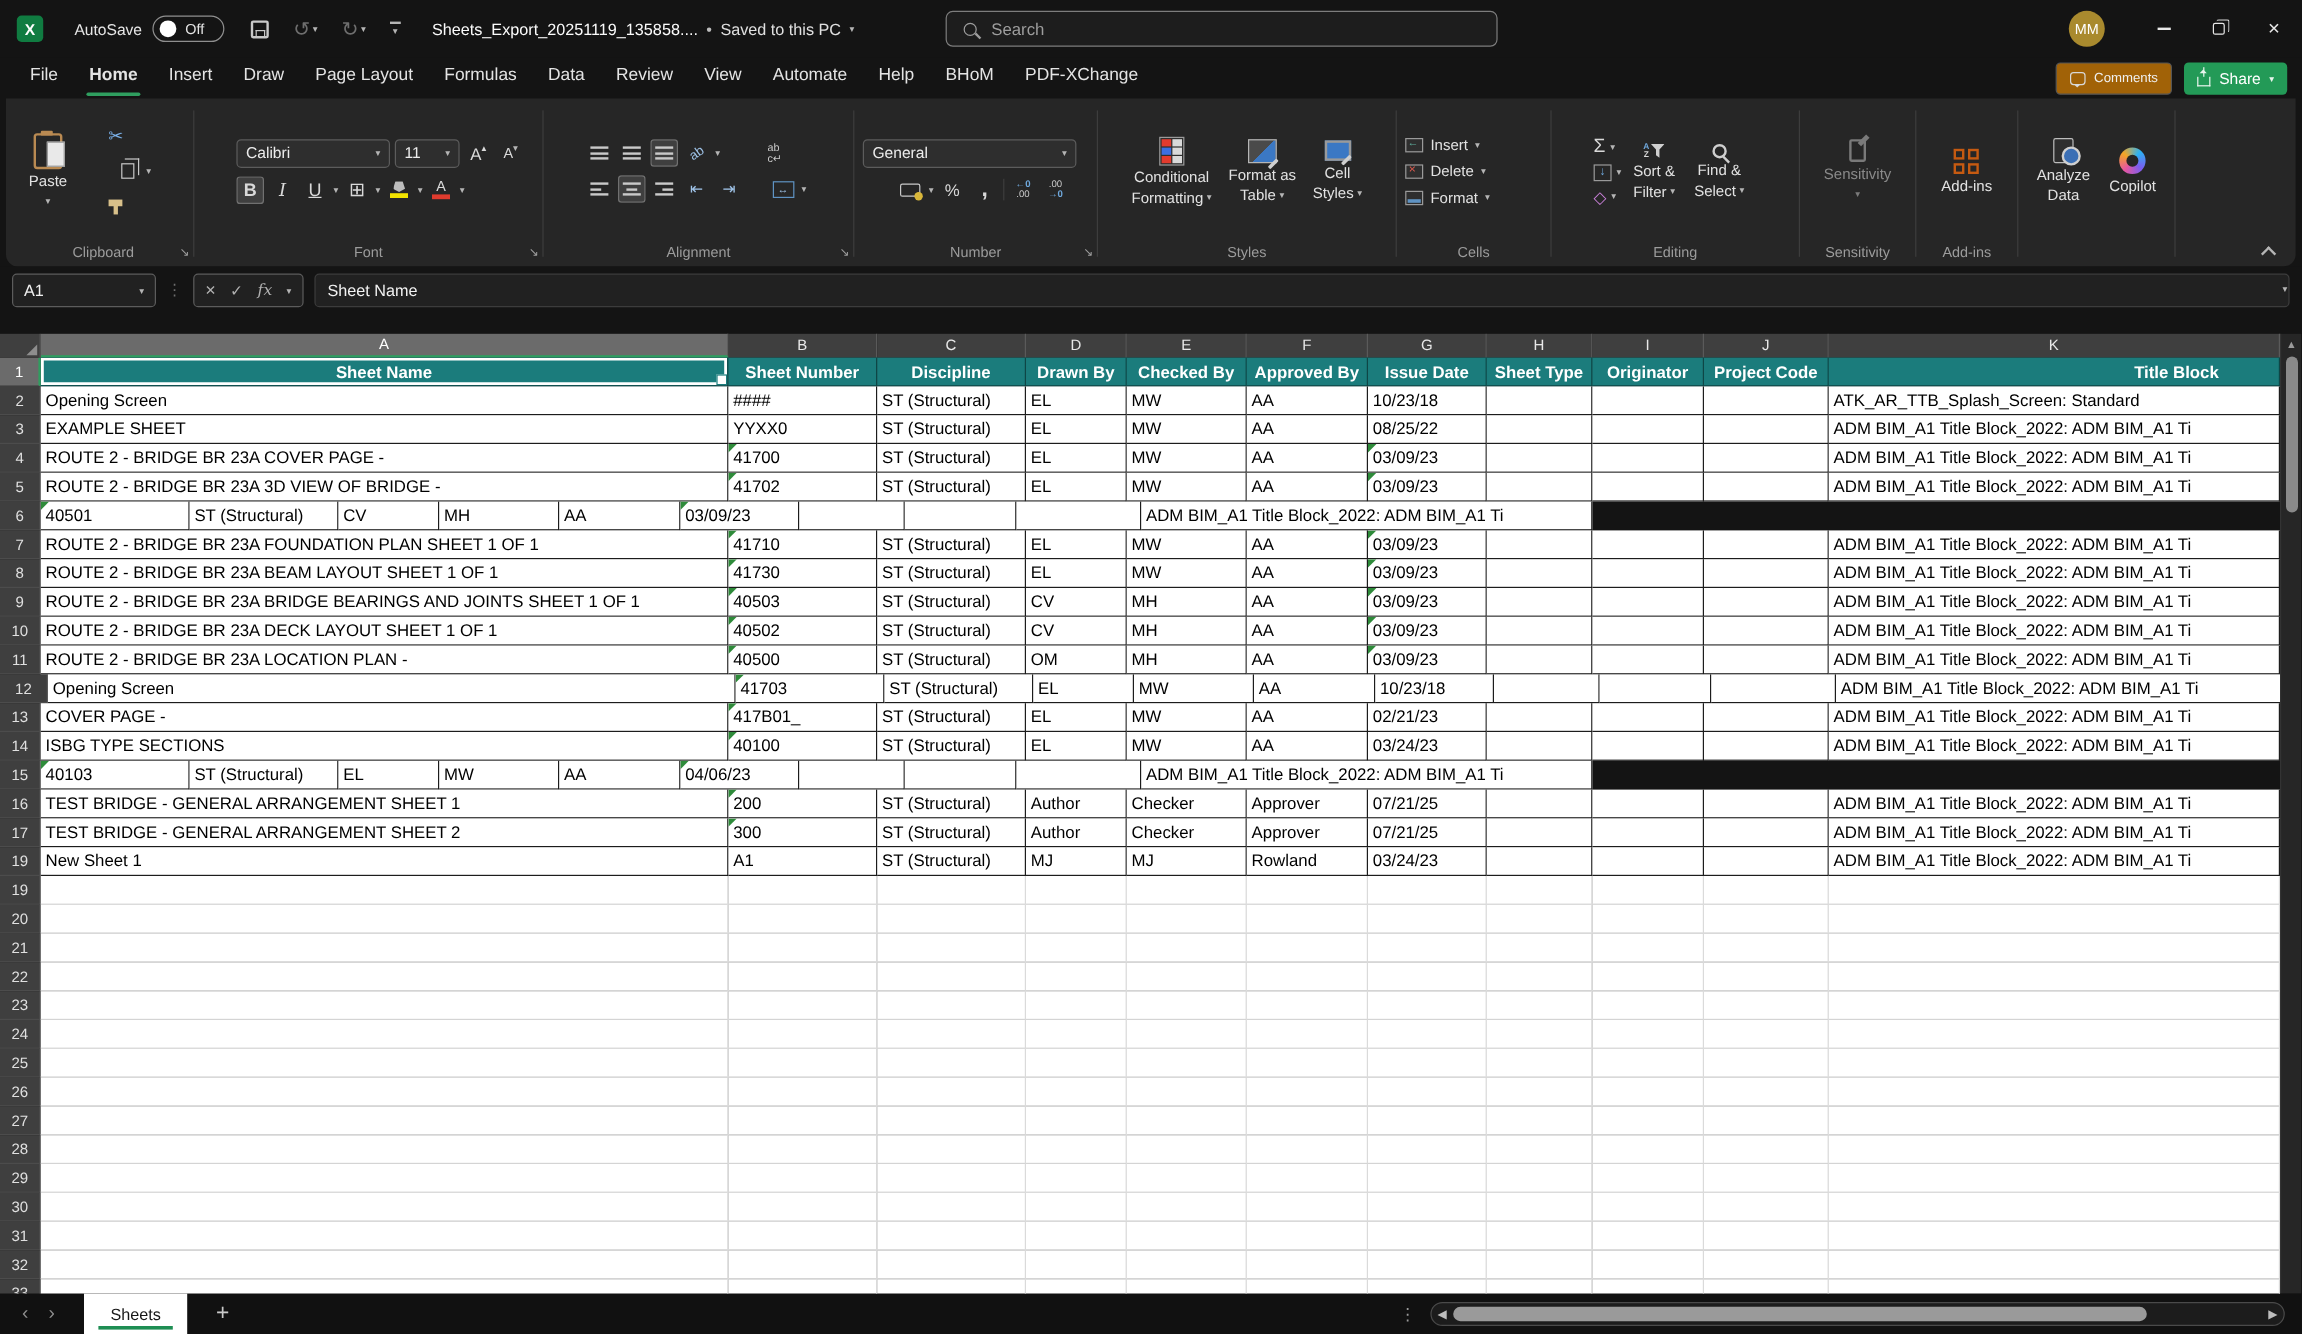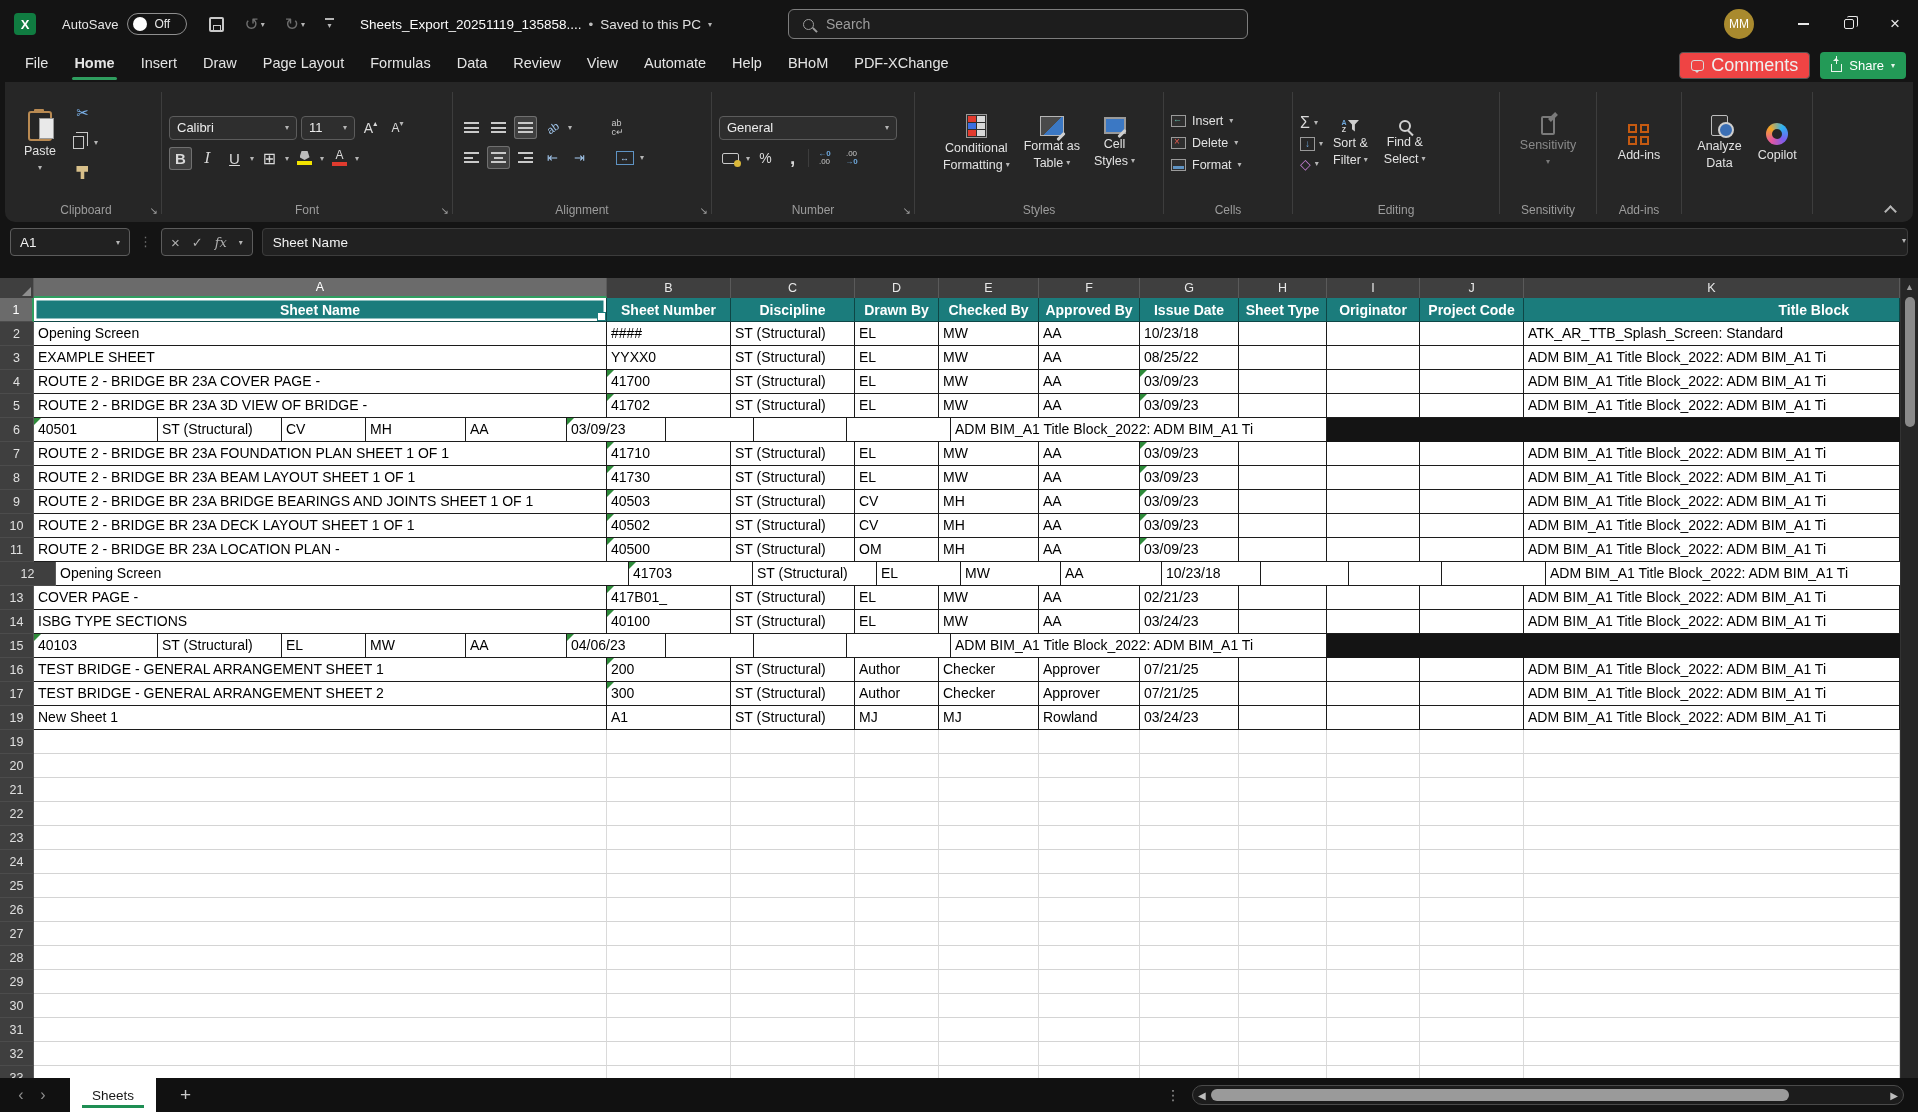--- a/index.html
+++ b/index.html
@@ -38,22 +38,22 @@
   .ic-restore { width:10px; height:10px; border:1.3px solid #e8e8e8; border-radius:2px; position:relative; }
   .ic-restore::after { content:""; position:absolute; left:2px; top:-4px; width:10px; height:10px; border:1.3px solid #e8e8e8; border-left:none; border-bottom:none; border-radius:2px; }
   .ic-close { font-size:17px; }
 
   
   .tabsrow { height:34px; background:#141414; display:flex; align-items:center; padding:0 12px; }
   .rtab { padding:0 13px; height:34px; line-height:31px; font-size:14.5px; color:#e4e4e4; position:relative; cursor:default; }
   .rtab.active { font-weight:bold; }
   .rtab.active::after { content:""; position:absolute; left:11px; right:11px; bottom:2px; height:3px; background:#2f9e5f; border-radius:2px; }
   .tr-right { margin-left:auto; display:flex; align-items:center; gap:10px; }
-  .btn-comments { height:27px; border:1px solid #555; border-radius:4px; background:#ef4444;
-    color:#efefef; font-size:18px; display:flex; align-items:center; gap:7px; padding:0 11px; }
+  .btn-comments { height:27px; border:1px solid #555; border-radius:4px; background:#a16207;
+    color:#efefef; font-size:11px; display:flex; align-items:center; gap:7px; padding:0 11px; }
   .ic-comment { width:13px; height:11px; border:1.5px solid #d9d9d9; border-radius:3px; position:relative; }
   .ic-comment::after { content:""; position:absolute; left:2px; bottom:-6px; border:3px solid transparent; border-top-color:#d9d9d9; }
   .btn-share { height:27px; border-radius:4px; background:#239a57; color:#fff; font-size:13px;
     display:flex; align-items:center; gap:7px; padding:0 11px; }
   .ic-share { position:relative; width:11px; height:8px; border:1.5px solid #eaf6ee; border-top:none; margin-top:6px; }
   .ic-share::before { content:""; position:absolute; left:3.5px; top:-8px; width:1.5px; height:8px; background:#eaf6ee; }
   .ic-share::after { content:""; position:absolute; left:1.2px; top:-9px; border:3px solid transparent; border-bottom-color:#eaf6ee; }
 
   
   .ribbon { height:140px; margin:0 5px; background:#262626; border-radius:0 0 10px 10px;
@@ -61,21 +61,21 @@
   .grp { display:flex; flex-direction:column; }
   .grp-body { flex:1; display:flex; align-items:center; gap:5px; padding:0 7px; }
   .grp-label { height:25px; position:relative; display:flex; align-items:center; justify-content:center;
     color:#9c9c9c; font-size:12px; }
   .dlg { position:absolute; right:3px; bottom:6px; color:#9c9c9c; font-size:10px; }
   .vsep { width:1px; background:#3d3d3d; margin:4px 0 8px; }
   .bigbtn { display:flex; flex-direction:column; align-items:center; justify-content:center;
     gap:3px; padding:2px 6px; font-size:12.5px; line-height:14px; text-align:center; border-radius:4px; }
   .bigbtn .lbl2 { display:flex; align-items:center; gap:3px; }
   .stack { display:flex; flex-direction:column; gap:7px; }
-  .hrow { display:flex; align-items:center; gap:4px; }
+  .hrow { display:flex; align-items:center; gap:4px;margin-left:28px; }
   .sb { min-width:23px; height:23px; display:flex; align-items:center; justify-content:center;
     color:#d9d9d9; font-size:14px; border-radius:3px; }
   .sb.on { background:#3f3f3f; box-shadow:inset 0 0 0 1px #707070; }
   .selbox { height:24px; border:1px solid #5c5c5c; border-radius:4px; background:#2e2e2e;
     font-size:13px; color:#ececec; display:flex; align-items:center; justify-content:space-between; padding:0 7px; }
   .clip-ic { width:24px; height:30px; border:2px solid #b98a52; border-radius:3px; position:relative; }
   .clip-ic::before { content:""; position:absolute; left:4px; top:-4px; width:10px; height:4px; background:#b98a52; border-radius:1px; }
   .clip-ic::after { content:""; position:absolute; right:-4px; top:5px; width:13px; height:19px; background:#e9e9e9; border:1px solid #9a9a9a; }
   .scissors { color:#7ab0e8; font-size:15px; }
   .ic-copy { width:11px; height:13px; border:1.6px solid #c9c9c9; position:relative; }
@@ -774,21 +774,21 @@
           <div class="c dc" style="width: 84px;">OM</div>
           <div class="c dc" style="width: 100px;">MH</div>
           <div class="c dc" style="width: 101px;">AA</div>
           <div class="c dc" style="width: 99px;">03/09/23<span class="tri"></span></div>
           <div class="c dc" style="width: 88px;"></div>
           <div class="c dc" style="width: 93px;"></div>
           <div class="c dc" style="width: 104px;"></div>
           <div class="c dc" style="width: 376px;">ADM BIM_A1 Title Block_2022: ADM BIM_A1 Ti</div>
         </div>
         <div class="grow">
-          <div class="rn" style="width: 56px;">12</div>
+          <div class="rn" style="width: 40px;">12</div>
           <div class="c dc" style="width: 573px;">Opening Screen</div>
           <div class="c dc" style="width: 124px;">41703<span class="tri"></span></div>
           <div class="c dc" style="width: 124px;">ST (Structural)</div>
           <div class="c dc" style="width: 84px;">EL</div>
           <div class="c dc" style="width: 100px;">MW</div>
           <div class="c dc" style="width: 101px;">AA</div>
           <div class="c dc" style="width: 99px;">10/23/18</div>
           <div class="c dc" style="width: 88px;"></div>
           <div class="c dc" style="width: 93px;"></div>
           <div class="c dc" style="width: 104px;"></div>

